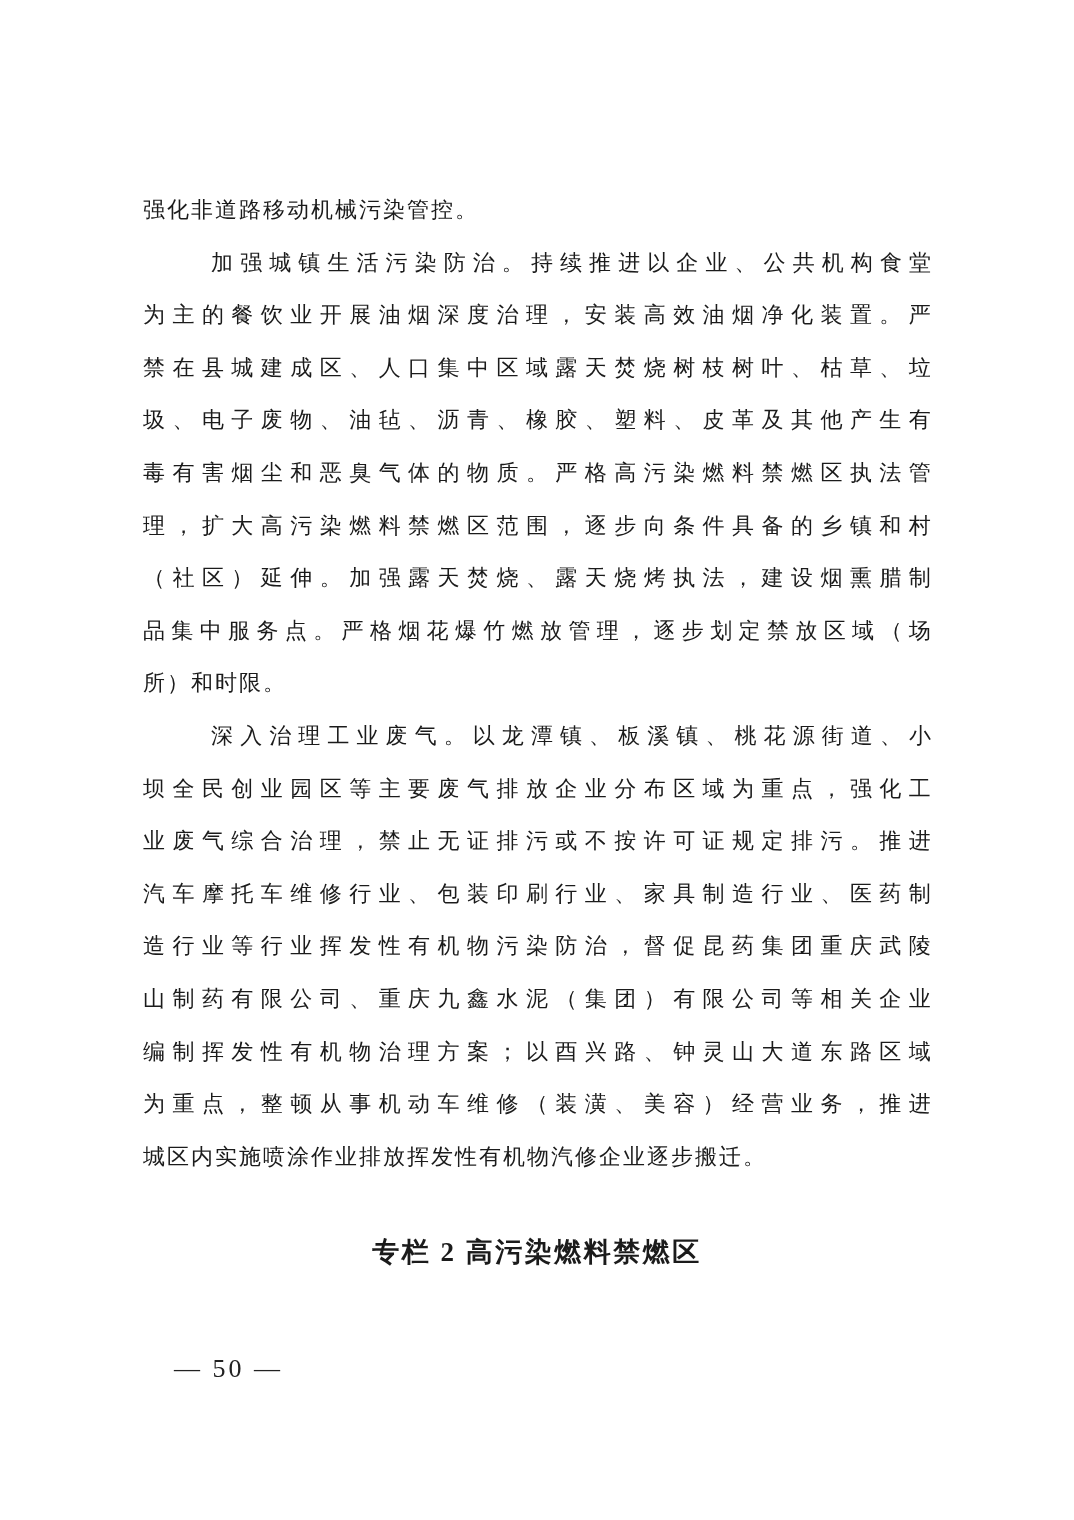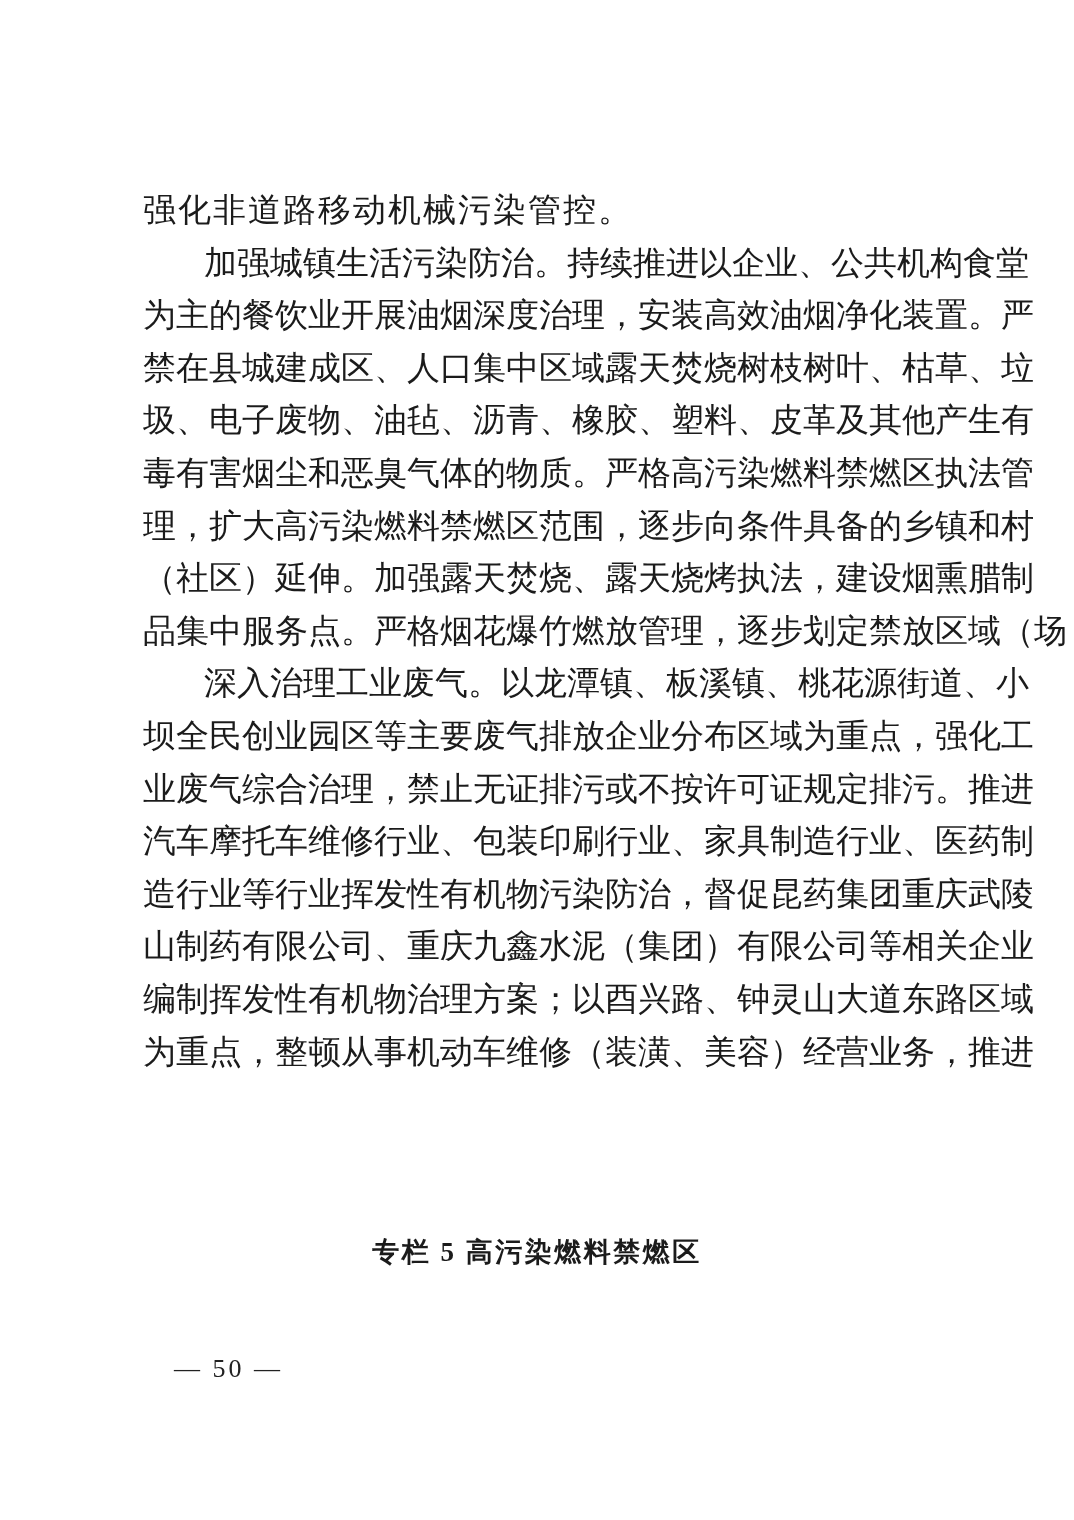--- a/index.html
+++ b/index.html
@@ -12,21 +12,21 @@
   }
   .page {
     position: relative;
     width: 1074px; height: 1520px;
     background: #ffffff;
   }
   .body-text {
     position: absolute;
     left: 143px; top: 184px;
     width: 788px;
-    font-size: 33px;
+    font-size: 22px;
   }
   .tl {
     height: 52.6px;
     line-height: 52.6px;
     white-space: nowrap;
   }
   
   .tl.just {
     display: flex;
     justify-content: space-between;
@@ -286,20 +286,21 @@
         <span>步</span>
         <span>划</span>
         <span>定</span>
         <span>禁</span>
         <span>放</span>
         <span>区</span>
         <span>域</span>
         <span>（</span>
         <span>场</span>
       </div>
+    <div class="tl end">所）和时限。</div>
     <div class="tl just indent">
         <span>深</span>
         <span>入</span>
         <span>治</span>
         <span>理</span>
         <span>工</span>
         <span>业</span>
         <span>废</span>
         <span>气</span>
         <span>。</span>
@@ -516,18 +517,19 @@
         <span>容</span>
         <span>）</span>
         <span>经</span>
         <span>营</span>
         <span>业</span>
         <span>务</span>
         <span>，</span>
         <span>推</span>
         <span>进</span>
       </div>
+    <div class="tl end">城区内实施喷涂作业排放挥发性有机物汽修企业逐步搬迁。</div>
   </div>
 
-  <div class="box-heading">专栏 5 高污染燃料禁燃区</div>
+  <div class="box-heading">专栏 2 高污染燃料禁燃区</div>
 
   <div class="page-number">— 50 —</div>
 </div>
 
 </body></html>

